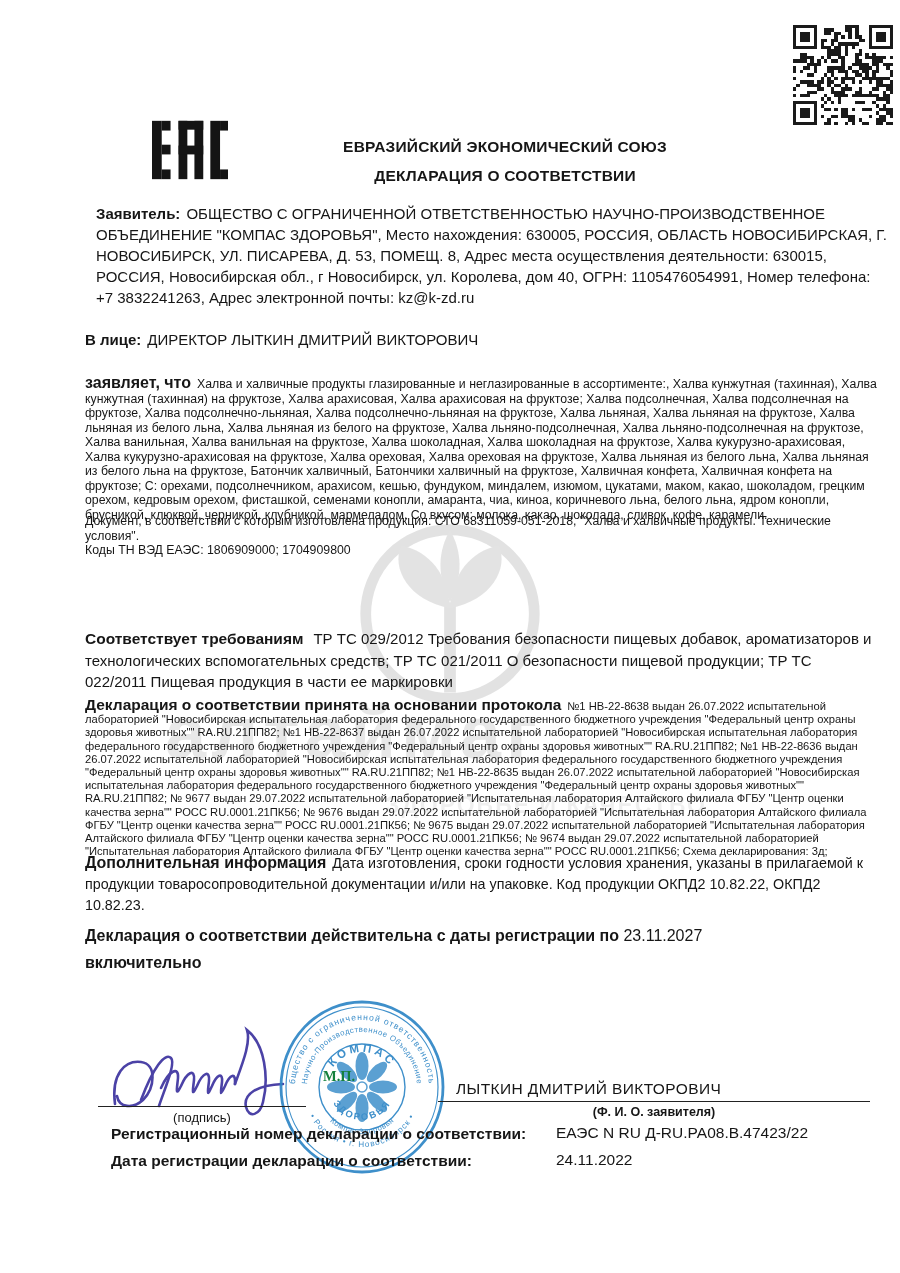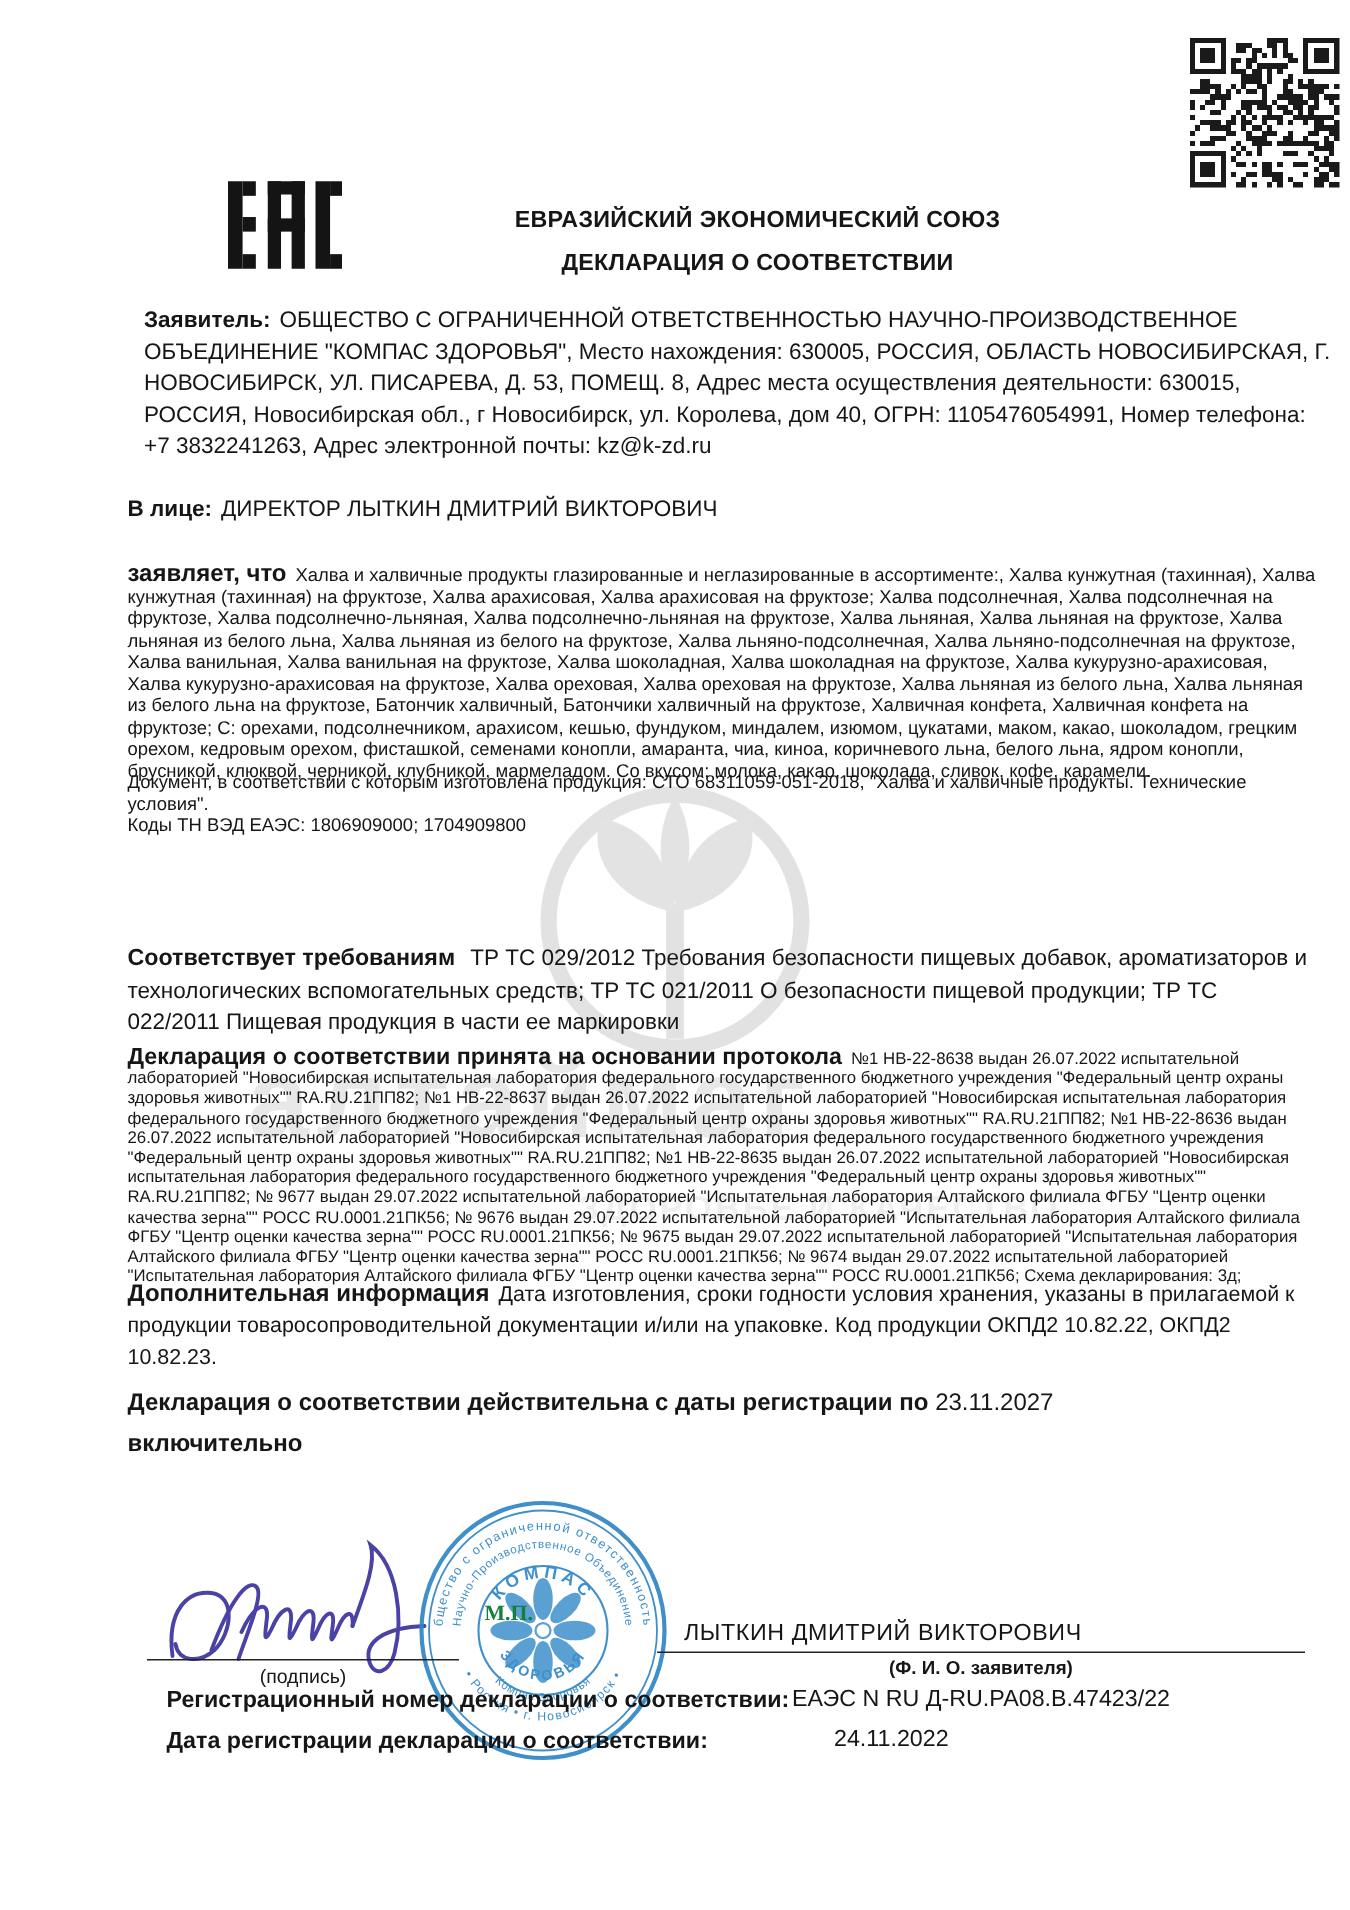--- a/index.html
+++ b/index.html
@@ -465,17 +465,17 @@
   <div class="abs mp" style="left:323px;top:1068px;">М.П.</div>
 
   <div class="abs sigline" style="left:98px;top:1106px;width:208px;"></div>
   <div class="abs caption" style="left:98px;top:1110px;width:208px;">(подпись)</div>
 
   <div class="abs name" style="left:456px;top:1080px;">ЛЫТКИН ДМИТРИЙ ВИКТОРОВИЧ</div>
   <div class="abs sigline" style="left:438px;top:1101px;width:432px;"></div>
   <div class="abs name-caption" style="left:438px;top:1105px;width:432px;">(Ф. И. О. заявителя)</div>
 
   <div class="abs reg-label" style="left:85px;top:1125px;">Регистрационный номер декларации о соответствии:</div>
-  <div class="abs reg-value" style="left:528px;top:1124px;">ЕАЭС N RU Д-RU.РА08.В.47423/22</div>
+  <div class="abs reg-value" style="left:556px;top:1124px;">ЕАЭС N RU Д-RU.РА08.В.47423/22</div>
   <div class="abs reg-label" style="left:85px;top:1152px;">Дата регистрации декларации о соответствии:</div>
   <div class="abs reg-value" style="left:556px;top:1151px;">24.11.2022</div>
 
 </div>
 
 </body></html>

